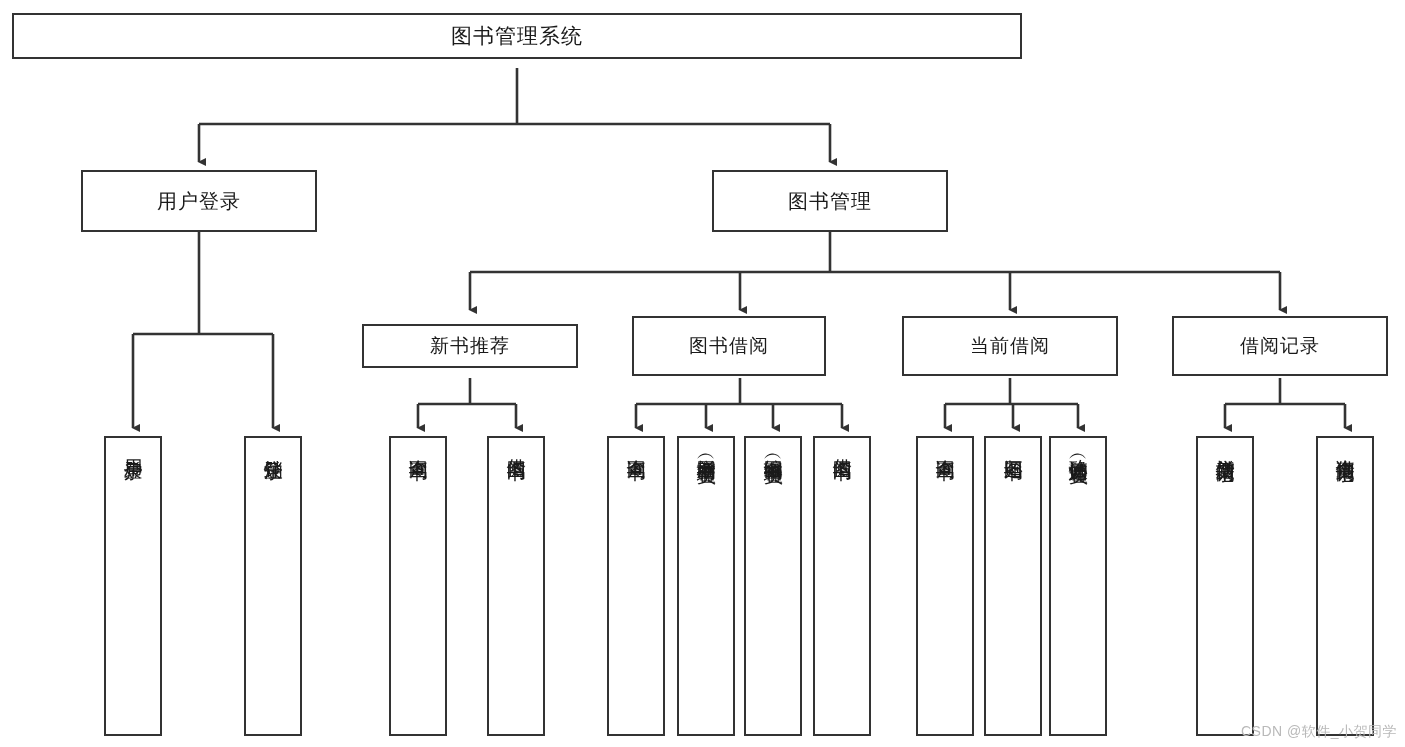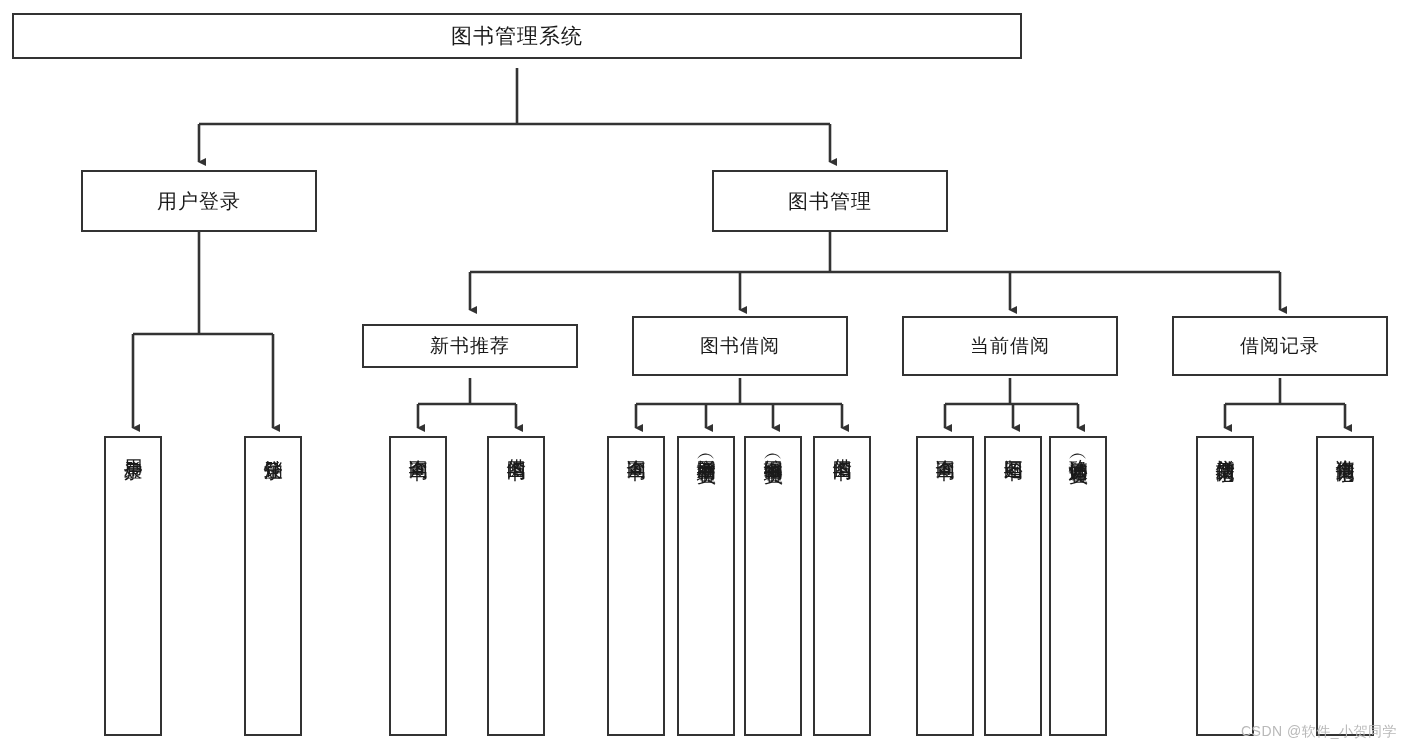--- a/index.html
+++ b/index.html
@@ -137,21 +137,21 @@
   <div class="node-box level1" style="left:81px; top:170px; width:236px; height:62px;">
     <span class="htext">用户登录</span>
   </div>
   <div class="node-box level1" style="left:712px; top:170px; width:236px; height:62px;">
     <span class="htext">图书管理</span>
   </div>
 
   <div class="node-box level2" style="left:362px; top:308px; width:216px; height:44px;margin-top:16px;">
     <span class="htext">新书推荐</span>
   </div>
-  <div class="node-box level2" style="left:632px; top:316px; width:216px; height:60px;">
+  <div class="node-box level2" style="left:632px; top:316px; width:194px; height:60px;">
     <span class="htext">图书借阅</span>
   </div>
   <div class="node-box level2" style="left:902px; top:316px; width:216px; height:60px;">
     <span class="htext">当前借阅</span>
   </div>
   <div class="node-box level2" style="left:1172px; top:316px; width:216px; height:60px;">
     <span class="htext">借阅记录</span>
   </div>
 
   <div class="node-box leaf" style="left:104px; top:436px; width:58px; height:300px;">

